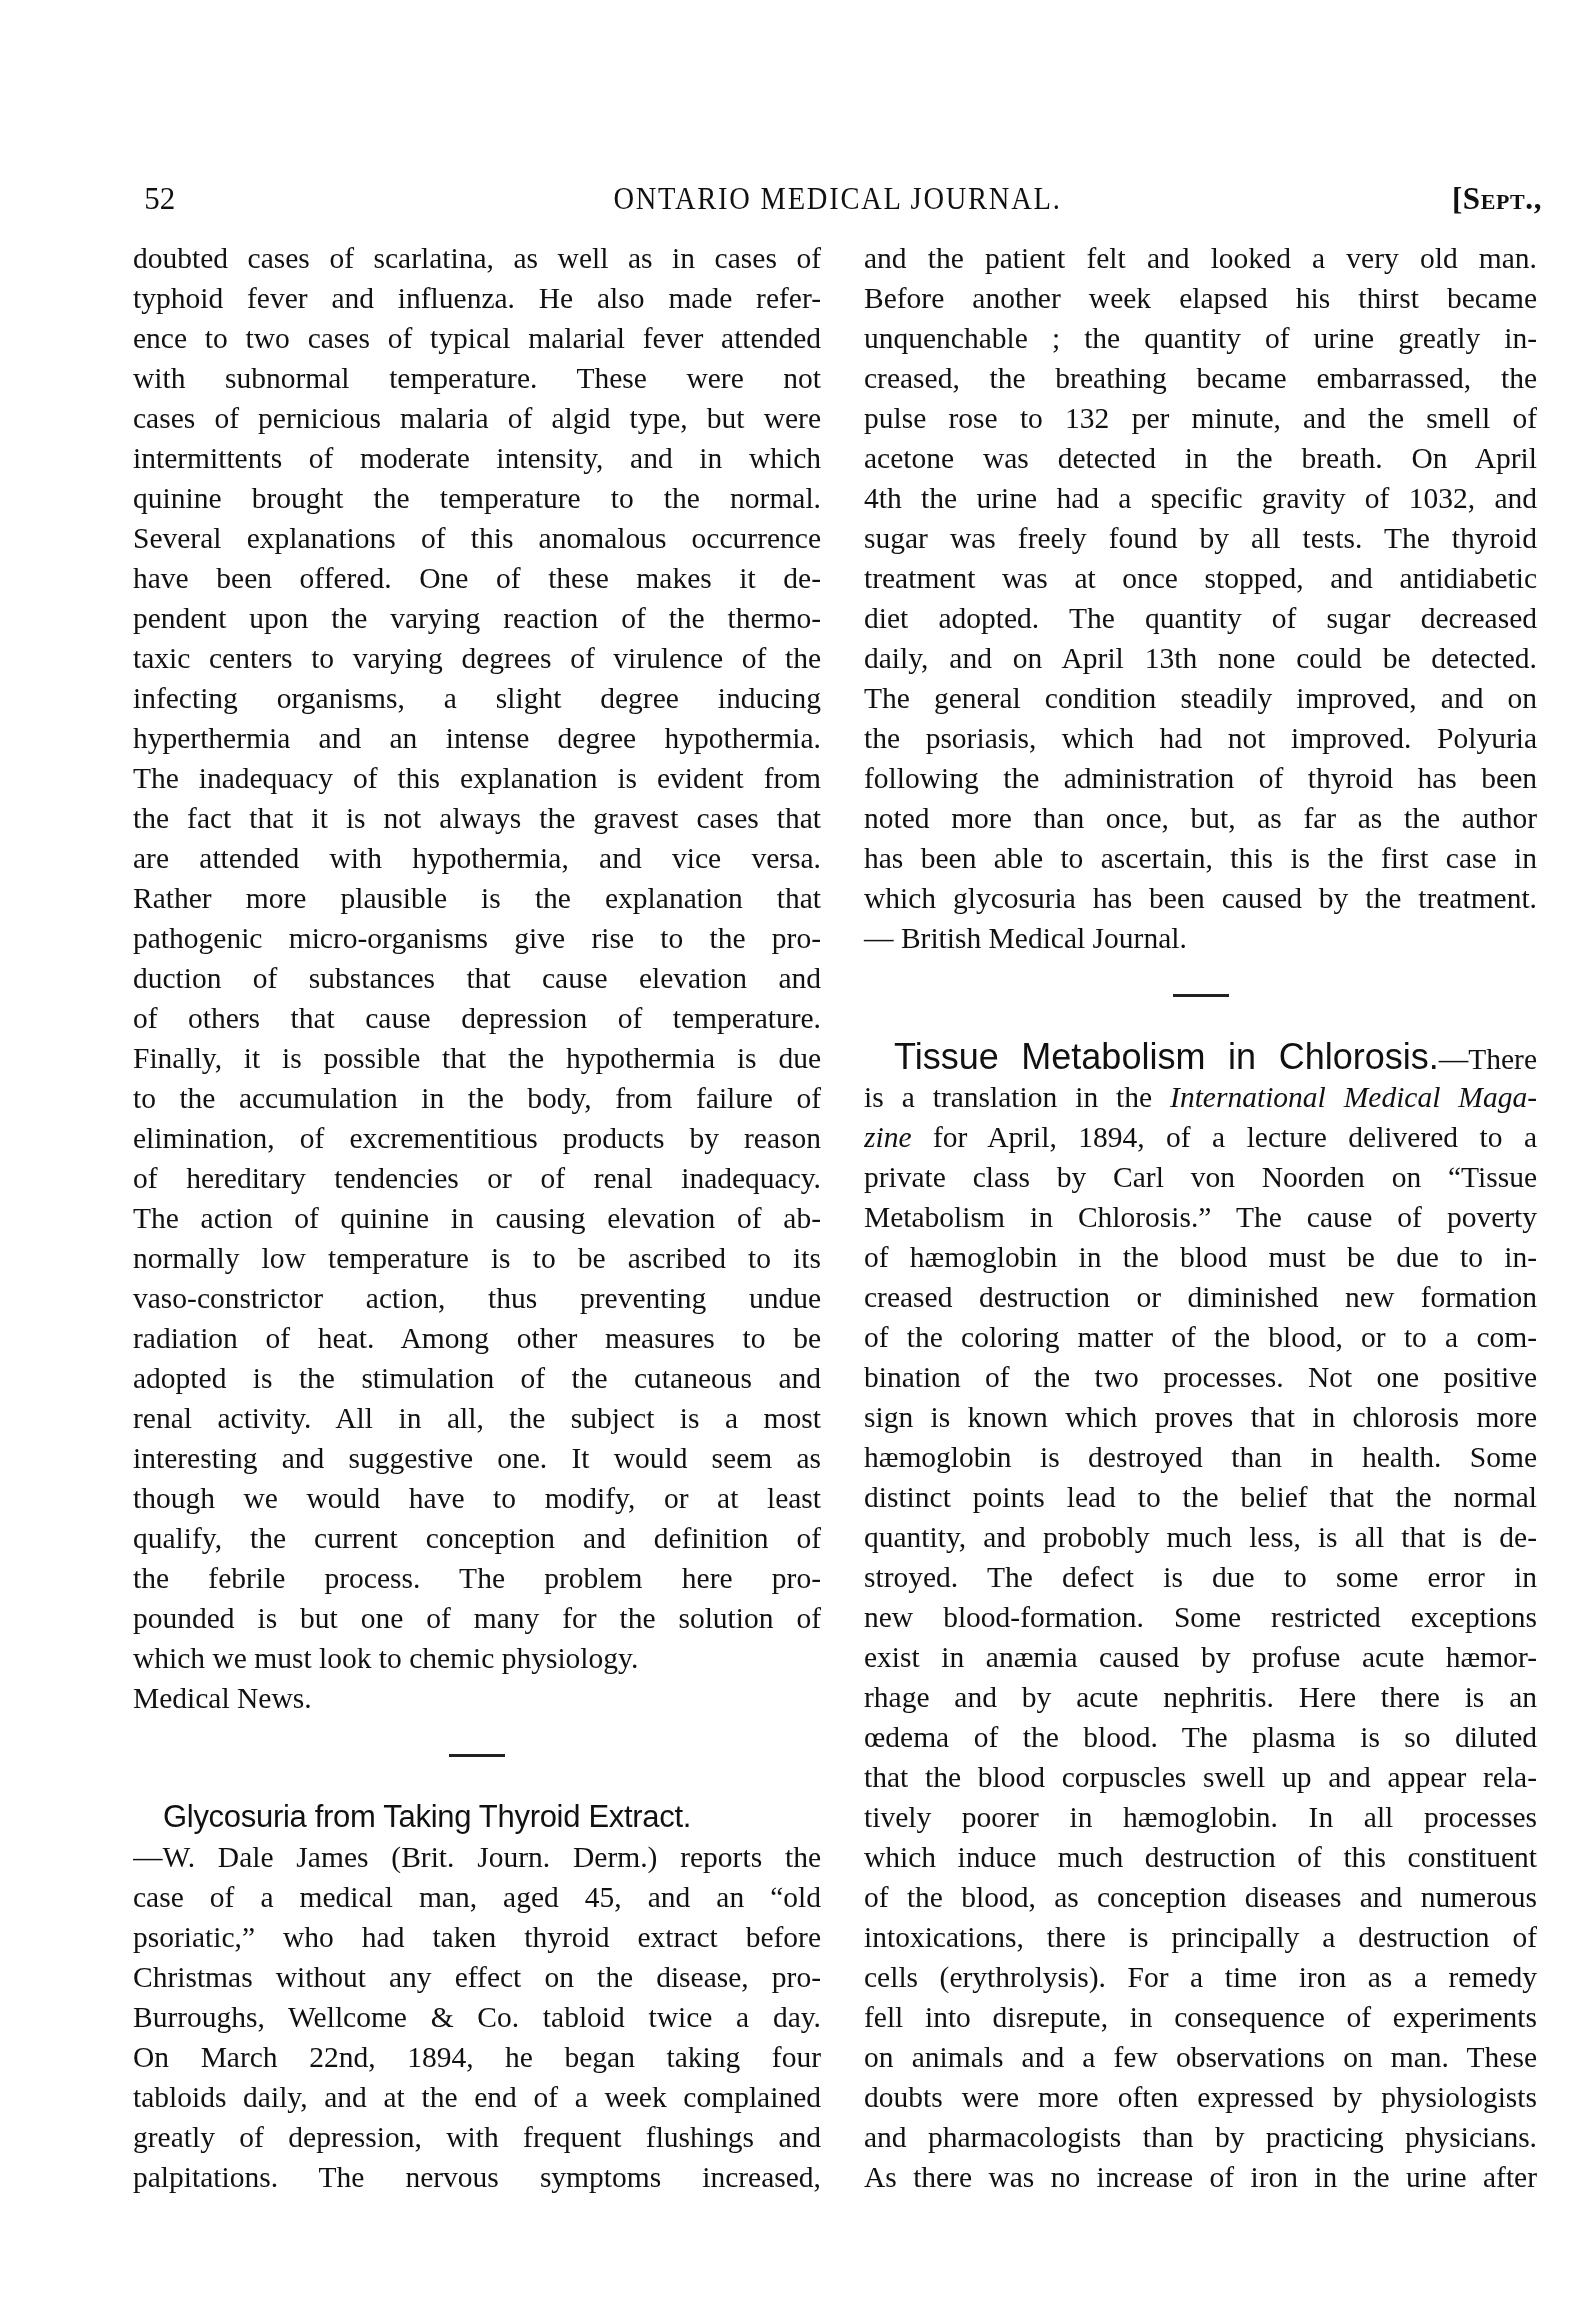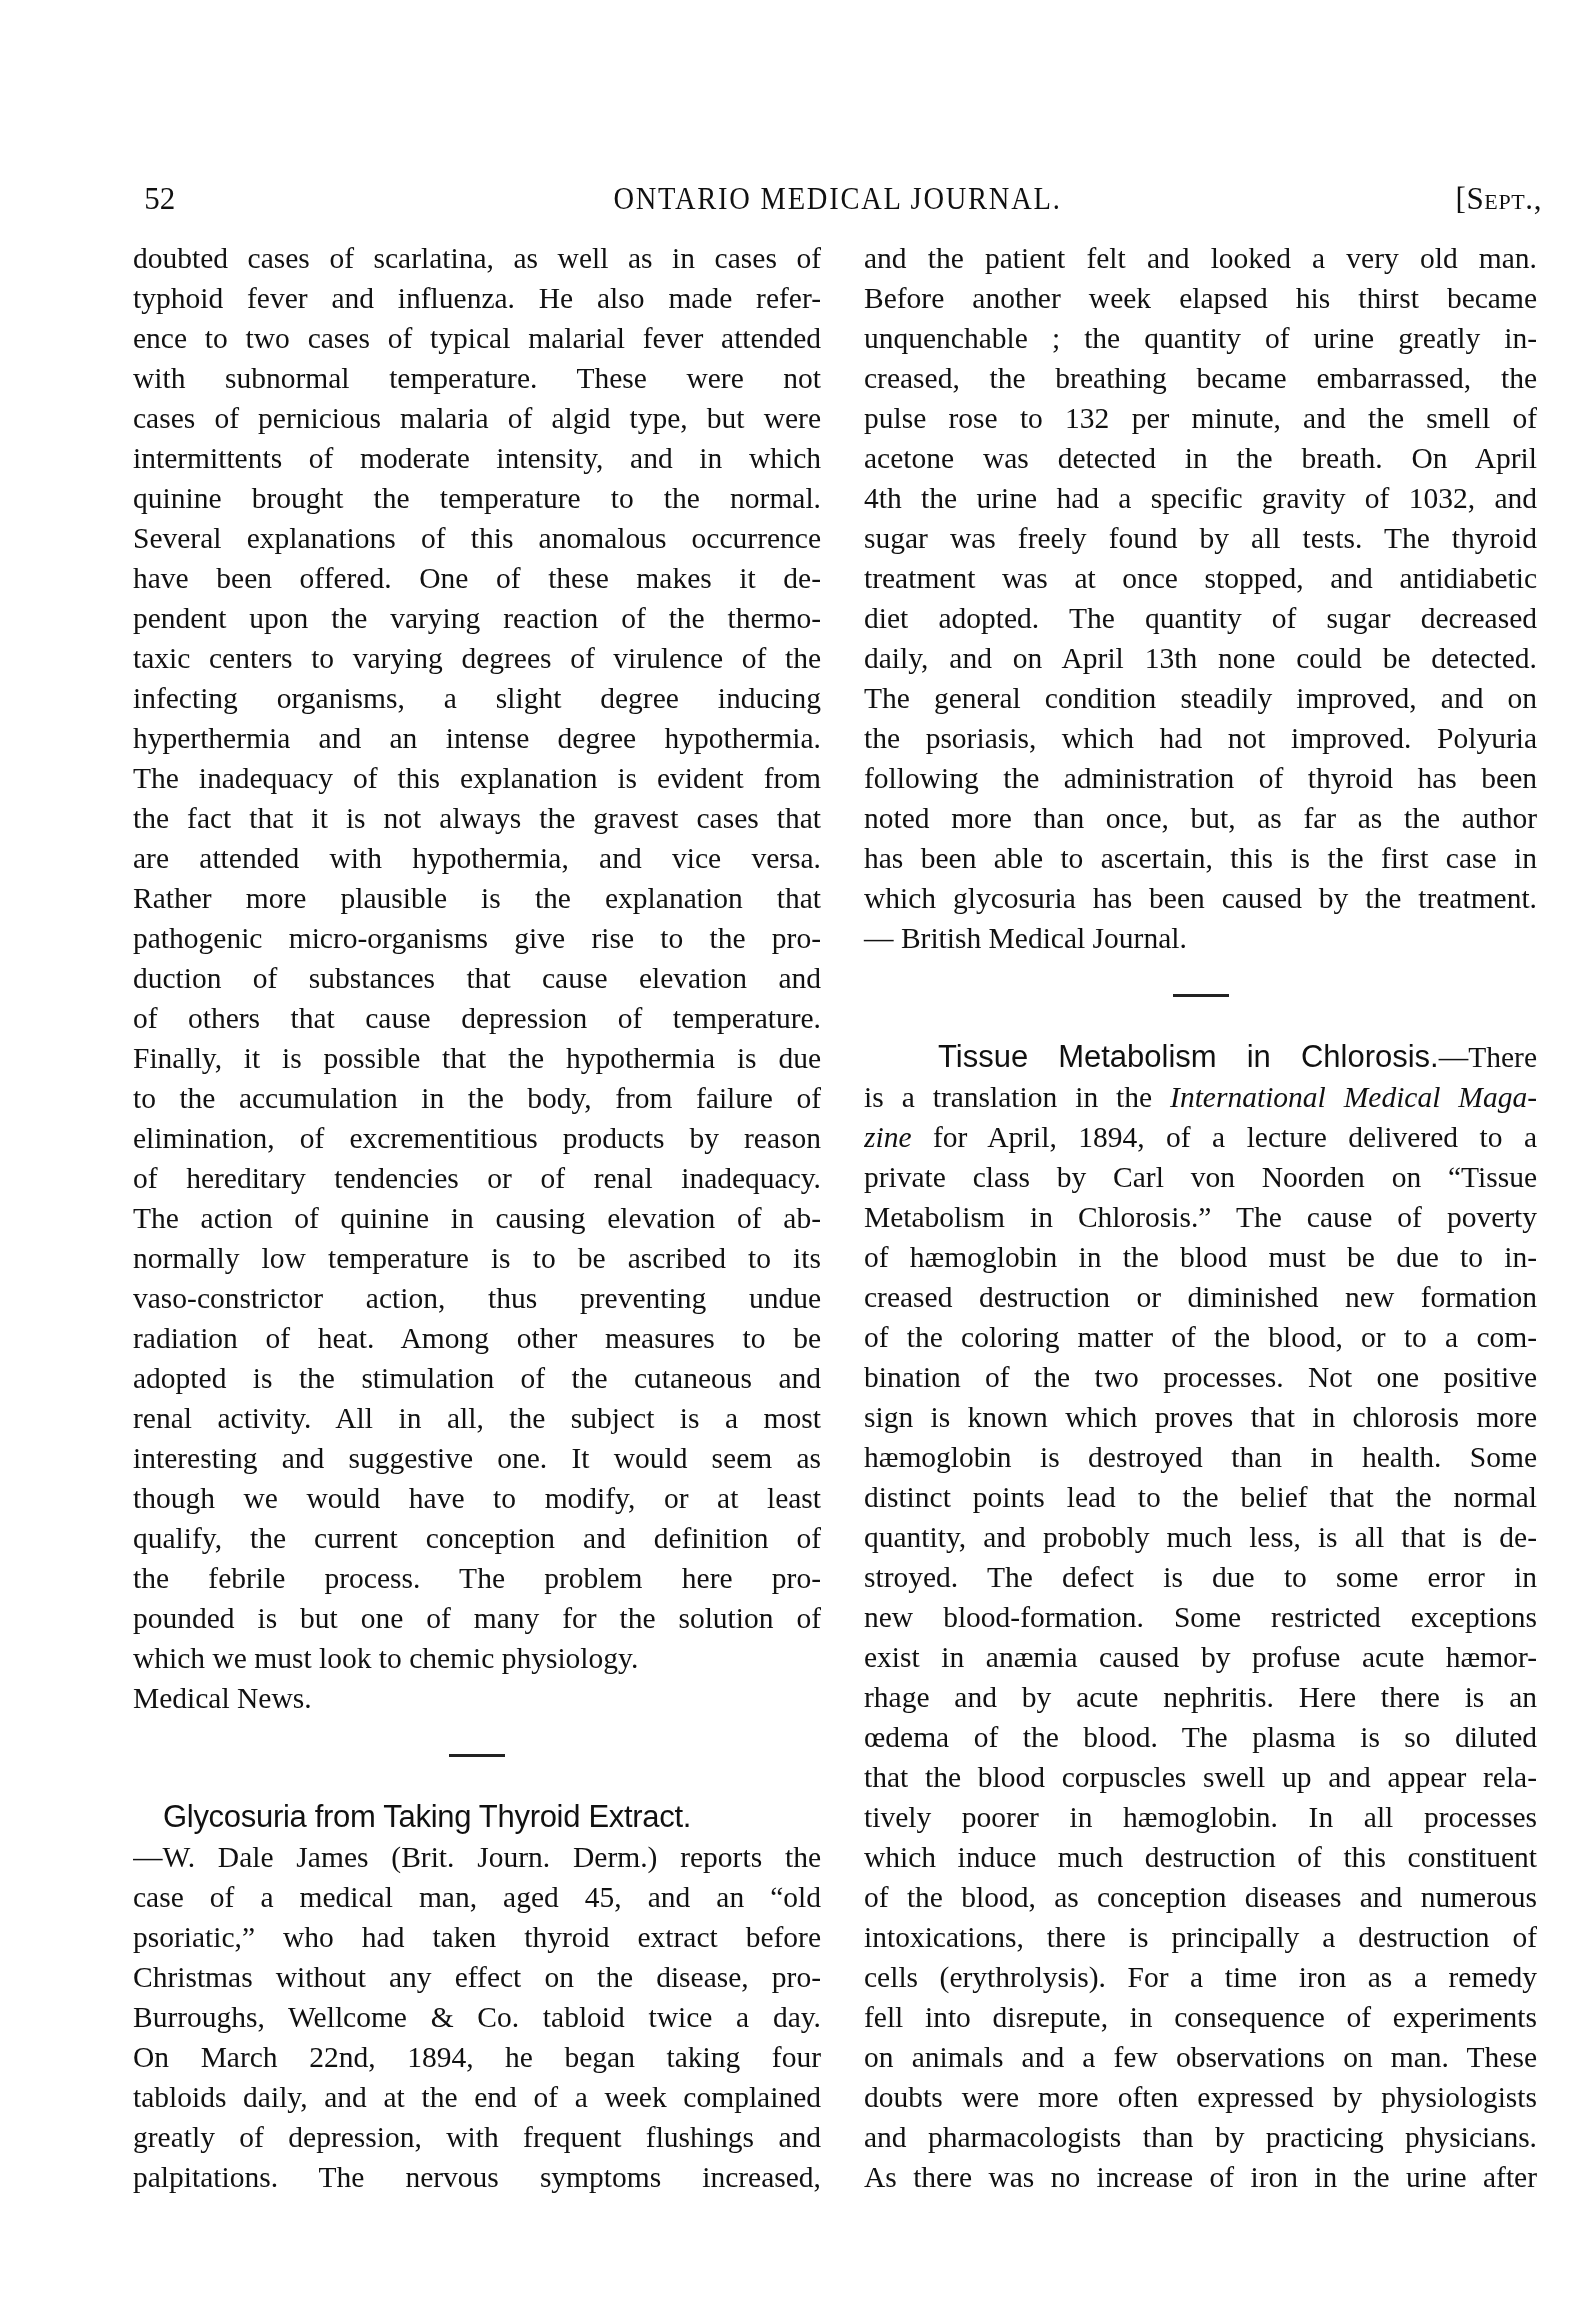--- a/index.html
+++ b/index.html
@@ -48,20 +48,21 @@
     transform: scaleX(0.92);
   }
   .issue-month {
     position: absolute;
     right: 0;
     top: 0;
     font-size: 31px;
     line-height: 37px;
     font-variant: small-caps;
     letter-spacing: 0.6px;
+    font-weight: bold;
   }
   
   .column {
     position: absolute;
     top: 238px;
     width: 688px;
     font-size: 29.5px;
     line-height: 40px;
     text-align: justify;
     hyphens: manual;
@@ -96,23 +97,22 @@
     font-size: 31px;
     height: 40px;
     line-height: 40px;
     white-space: nowrap;
     letter-spacing: -0.3px;
   }
   .heading-indent { padding-left: 30px; }
   .it { font-style: italic; }
   .run-in-heading {
     font-family: "Liberation Sans", "DejaVu Sans", sans-serif;
-    font-size: 31px;
+    font-size: 36px;
     letter-spacing: 0px;
-    margin-left: 44px;
   }
 </style>
 </head>
 <body>
 
 <div class="page">
 
   <div class="running-header">
     <span class="page-number">52</span>
     <span class="journal-title">ONTARIO MEDICAL JOURNAL.</span>

